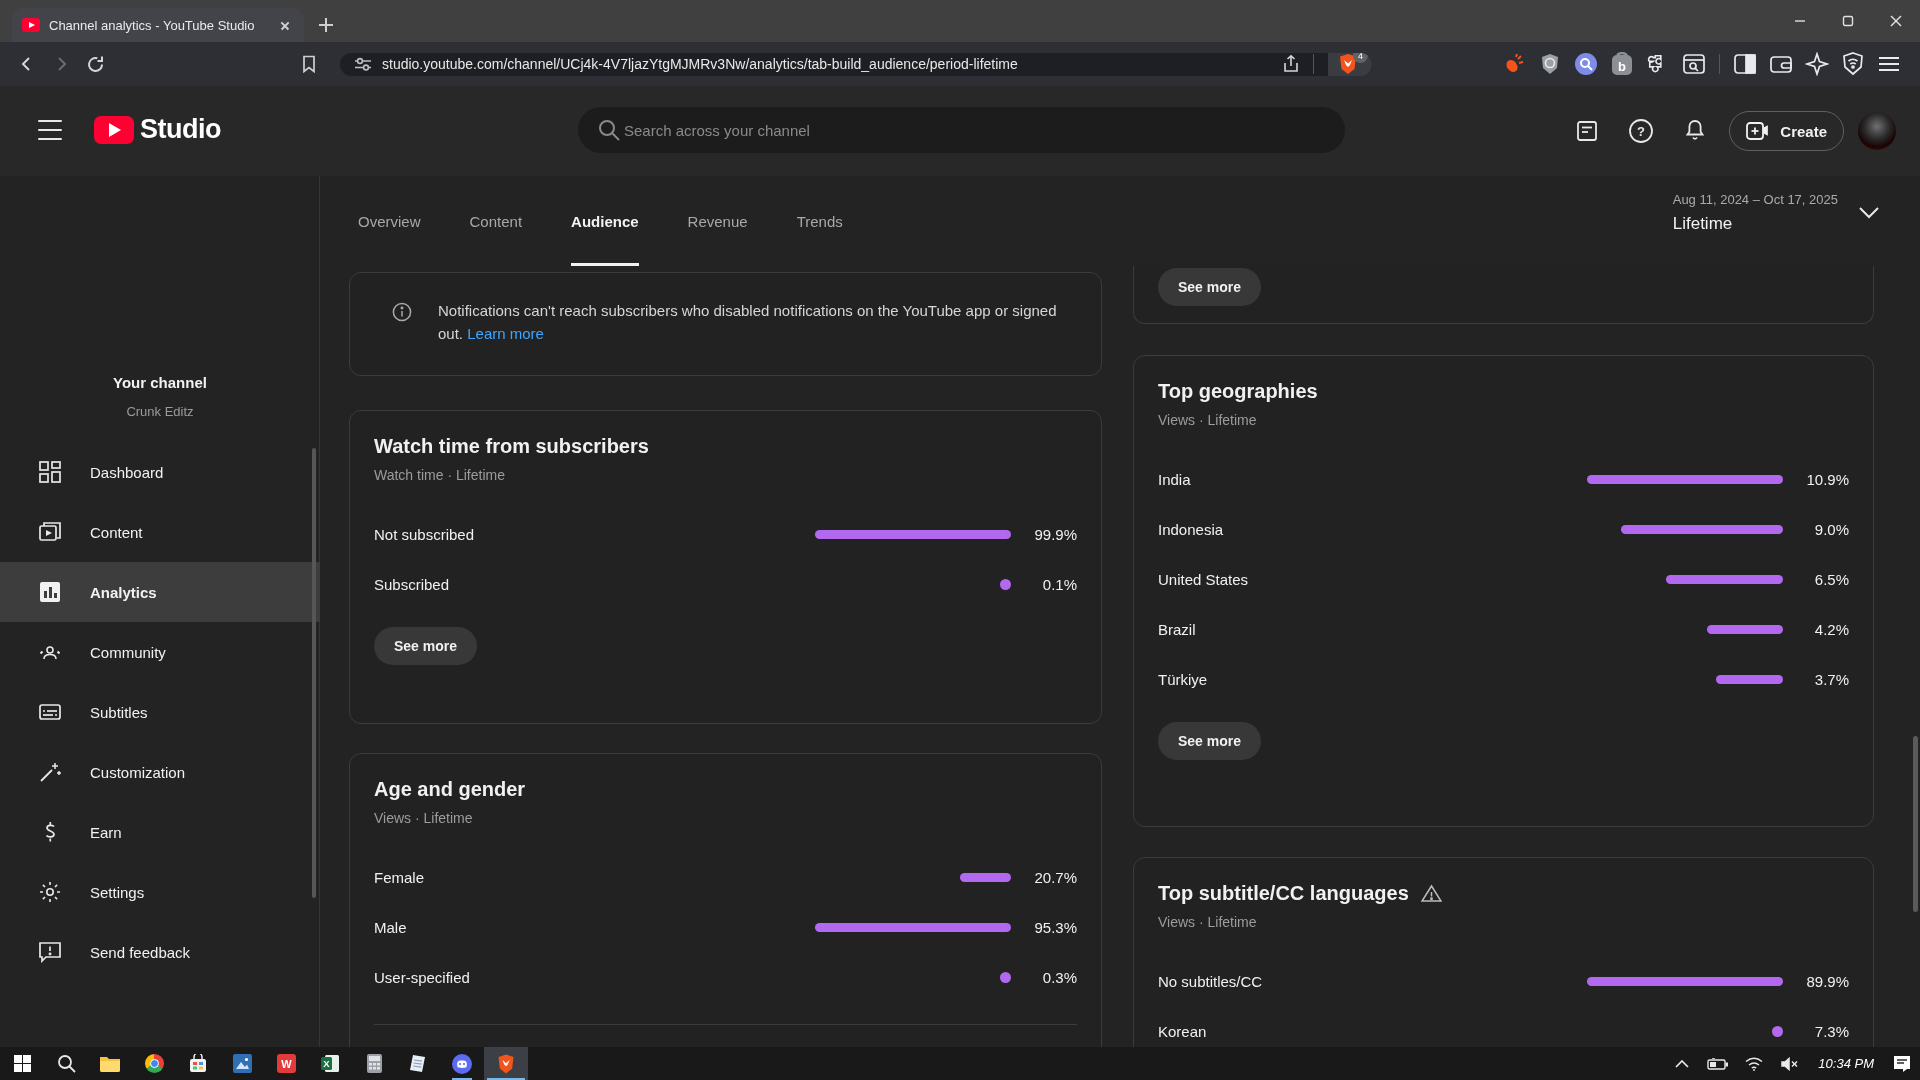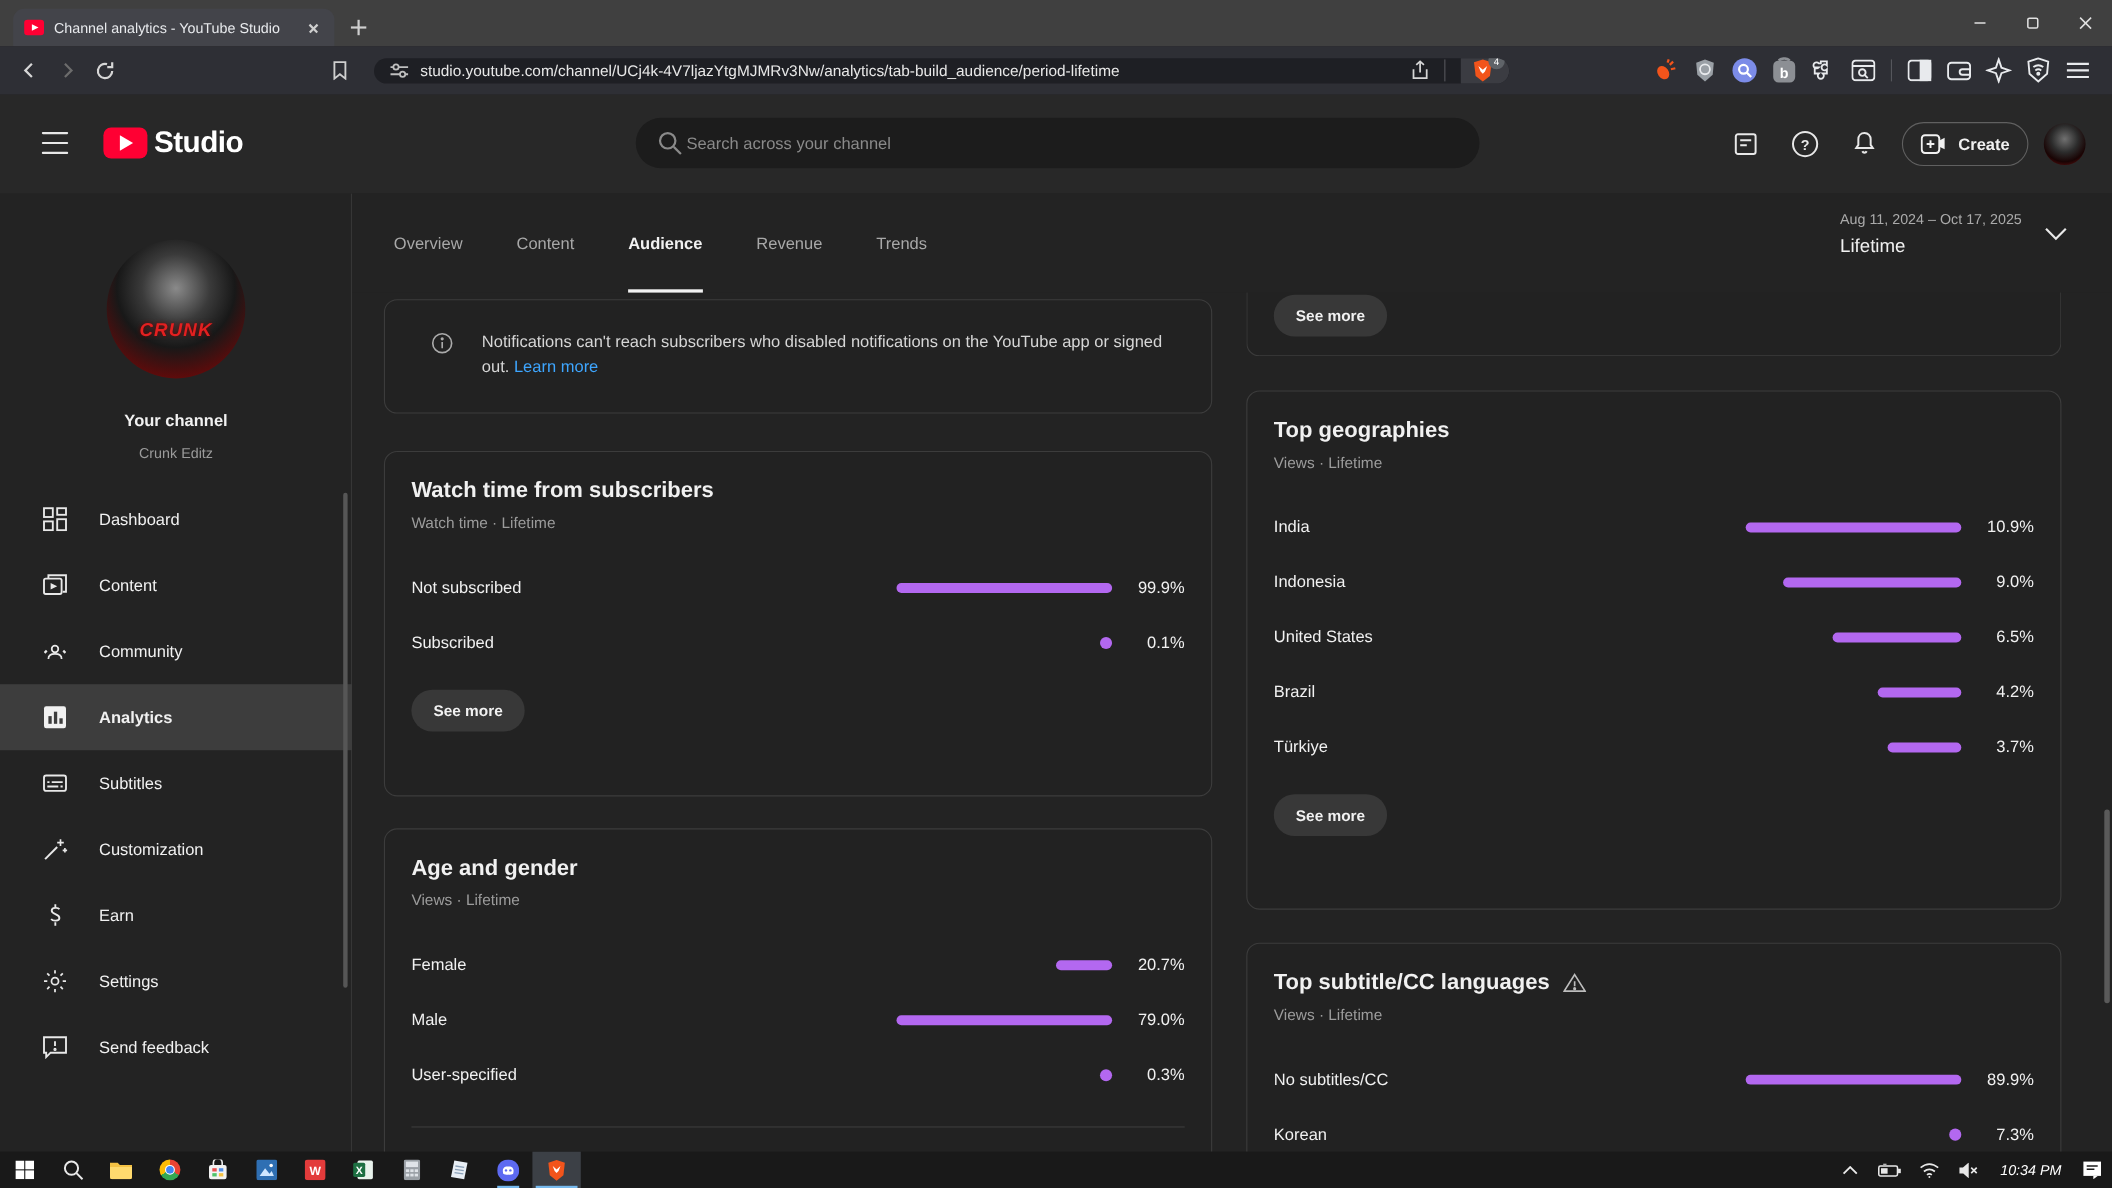--- a/index.html
+++ b/index.html
@@ -303,23 +303,20 @@
             <line x1="5.5" y1="10" x2="12.5" y2="10"></line>
             <polygon points="18,7 23,4.5 23,15.5 18,13" fill="#f1f1f1" stroke="none" transform="scale(0.95)"></polygon>
           </svg>
         <span>Create</span>
       </button>
       <div class="avatar-sm"></div>
     </div>
   </div>
 
   <div class="sidebar">
-    <div class="avatar-lg">
-        <i>CRUNK</i>
-      </div>
     <div class="ch-label">Your channel</div>
     <div class="ch-name">Crunk Editz</div>
     <div class="nav">
       <div class="nav-item">
         <span class="nicon">
             <svg width="22" height="22" fill="none" stroke="#e8e8e8" stroke-width="1.7">
               <rect x="1" y="1" width="8" height="8"></rect>
               <rect x="13" y="1" width="8" height="6"></rect>
               <rect x="1" y="13" width="8" height="8"></rect>
               <rect x="13" y="11" width="8" height="10"></rect>
@@ -330,40 +327,40 @@
       <div class="nav-item">
         <span class="nicon">
             <svg width="22" height="22" fill="none" stroke="#e8e8e8" stroke-width="1.7">
               <path d="M5 5 V2 H21 V17 H18"></path>
               <rect x="1" y="5" width="16" height="14" rx="1.5"></rect>
               <polygon points="7,9 13,12 7,15" fill="#e8e8e8" stroke="none"></polygon>
             </svg>
           </span>
         <span class="lbl">Content</span>
       </div>
-      <div class="nav-item">
-        <span class="nicon">
-            <svg width="24" height="22" fill="none" stroke="#e8e8e8" stroke-width="1.6">
-              <circle cx="12" cy="9" r="3"></circle>
-              <path d="M6 18c0-3 2.7-4.5 6-4.5s6 1.5 6 4.5"></path>
-              <path d="M4.5 10.5 L2.5 12.5 M19.5 10.5 L21.5 12.5" stroke-width="2"></path>
-            </svg>
-          </span>
-        <span class="lbl">Community</span>
-      </div>
       <div class="nav-item active">
         <span class="nicon">
             <svg width="22" height="22">
               <rect x="1" y="1" width="20" height="20" rx="2" fill="#f1f1f1"></rect>
               <rect x="5" y="10" width="3" height="7" fill="#3d3d3d"></rect>
               <rect x="10" y="6" width="3" height="11" fill="#3d3d3d"></rect>
               <rect x="15" y="12" width="3" height="5" fill="#3d3d3d"></rect>
             </svg>
           </span>
         <span class="lbl">Analytics</span>
+      </div>
+      <div class="nav-item">
+        <span class="nicon">
+            <svg width="24" height="22" fill="none" stroke="#e8e8e8" stroke-width="1.6">
+              <circle cx="12" cy="9" r="3"></circle>
+              <path d="M6 18c0-3 2.7-4.5 6-4.5s6 1.5 6 4.5"></path>
+              <path d="M4.5 10.5 L2.5 12.5 M19.5 10.5 L21.5 12.5" stroke-width="2"></path>
+            </svg>
+          </span>
+        <span class="lbl">Community</span>
       </div>
       <div class="nav-item">
         <span class="nicon">
             <svg width="22" height="22" fill="none" stroke="#e8e8e8" stroke-width="1.7">
               <rect x="1" y="4" width="20" height="14" rx="2"></rect>
               <line x1="4" y1="10" x2="6" y2="10"></line>
               <line x1="8" y1="10" x2="18" y2="10"></line>
               <line x1="4" y1="14" x2="14" y2="14"></line>
               <line x1="16" y1="14" x2="18" y2="14"></line>
             </svg>
@@ -491,21 +488,21 @@
             <span class="stat-bar-zone">
               <span class="stat-bar" style="width: 51px; background: rgb(179, 104, 240);"></span>
             </span>
             <span class="stat-value">20.7%</span>
           </div>
           <div class="stat-row">
             <span class="stat-label">Male</span>
             <span class="stat-bar-zone">
               <span class="stat-bar" style="width: 196px; background: rgb(179, 104, 240);"></span>
             </span>
-            <span class="stat-value">79.0%</span>
+            <span class="stat-value">95.3%</span>
           </div>
           <div class="stat-row">
             <span class="stat-label">User-specified</span>
             <span class="stat-bar-zone">
               <span class="stat-dot" style="background: rgb(179, 104, 240);"></span>
             </span>
             <span class="stat-value">0.3%</span>
           </div>
         </div>
       <div class="divider"></div>

